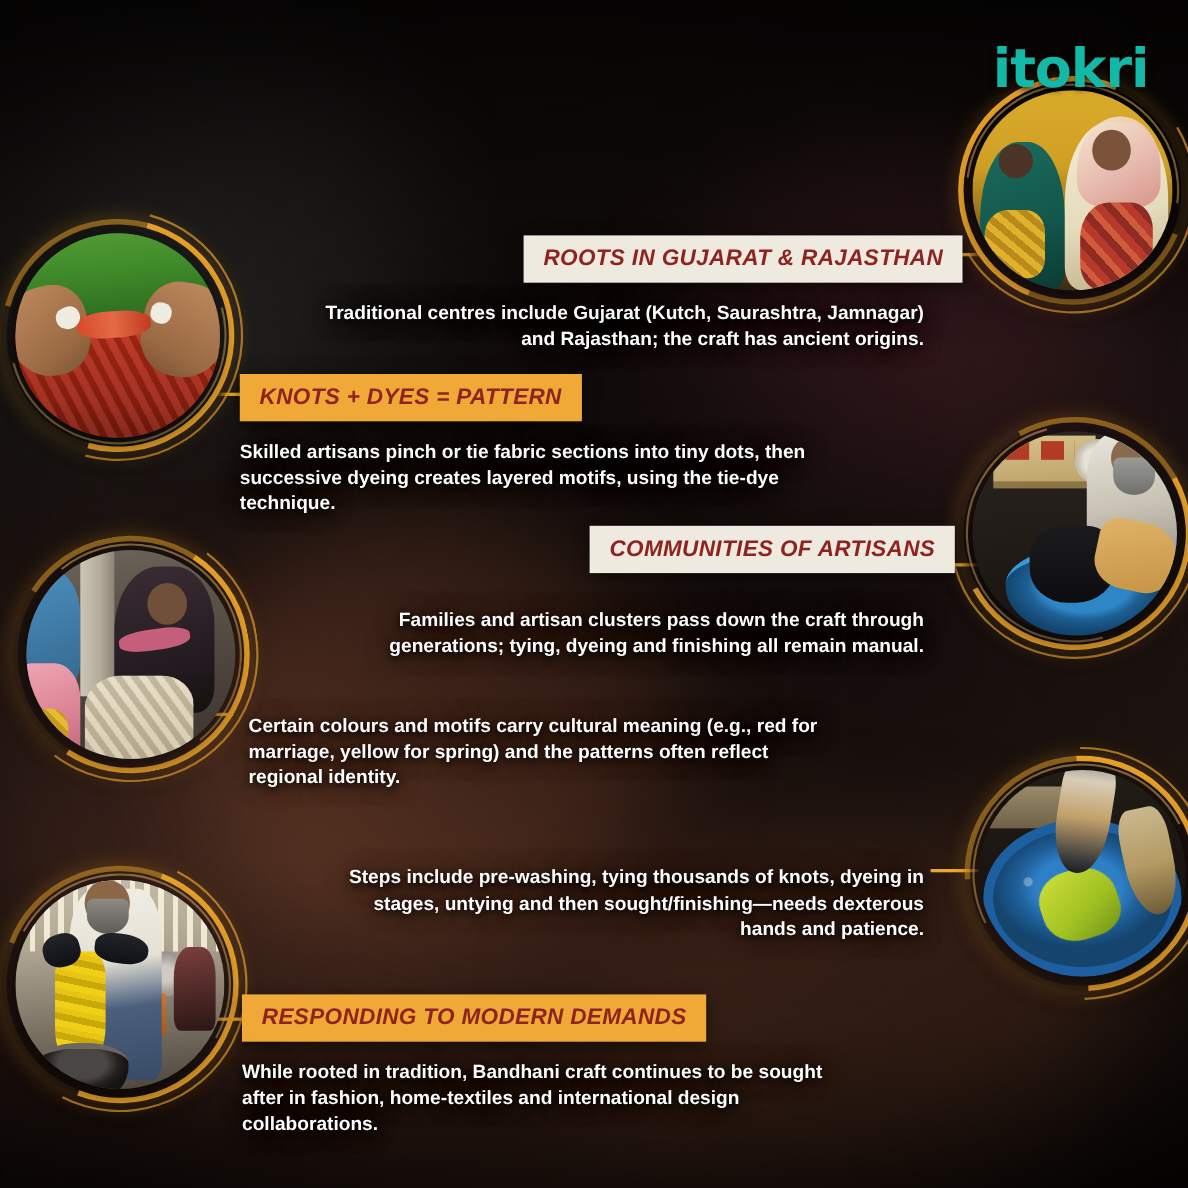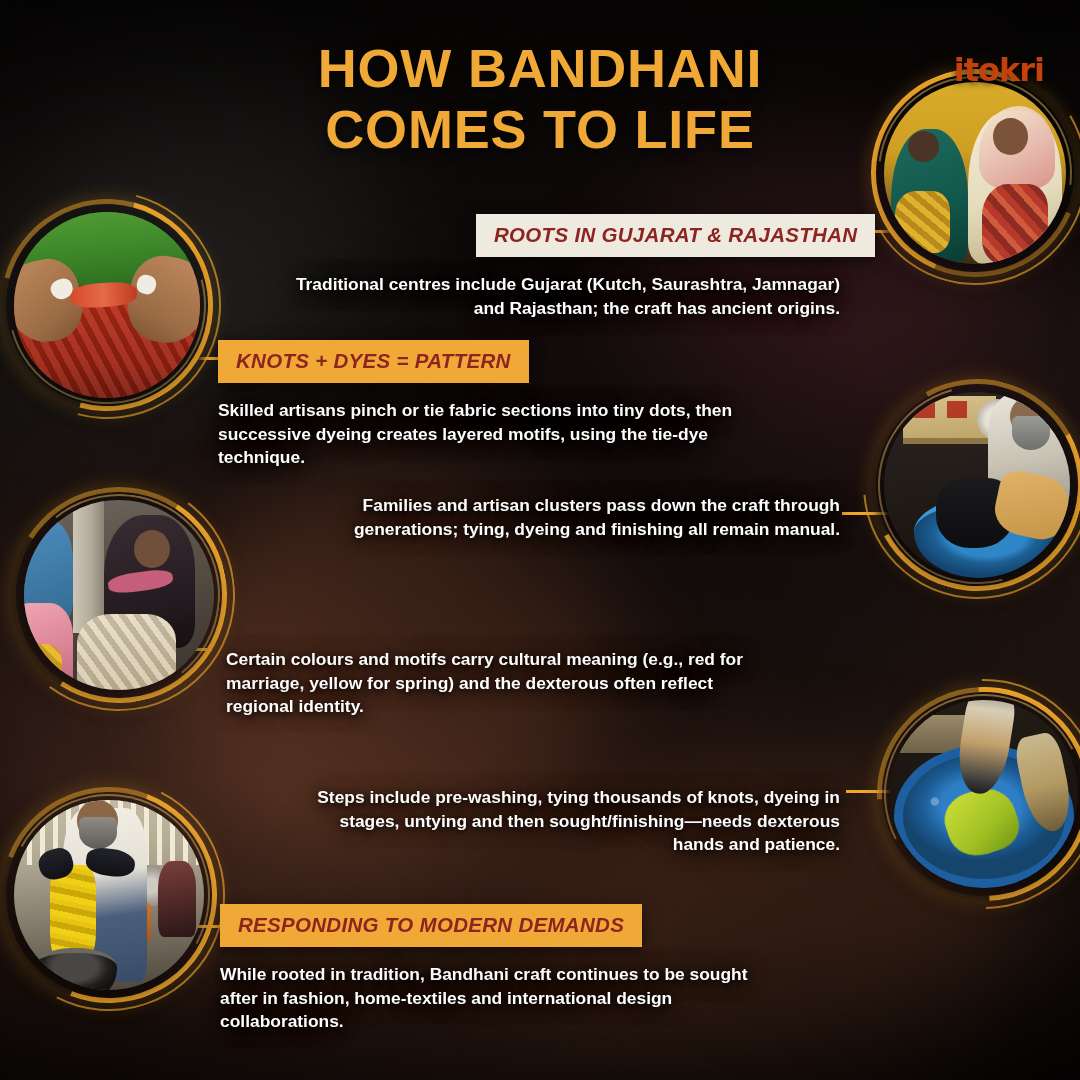--- a/index.html
+++ b/index.html
@@ -69,24 +69,24 @@
     letter-spacing: .8px;
     line-height: 1.13;
     text-shadow: 0 3px 14px rgba(0,0,0,.75);
     z-index: 7;
   }
   .title .l2 { display: block; }
 
   
   .logo {
     position: absolute;
-    right: 36px; top: 54px;
+    right: 36px; top: 38px;
     z-index: 9;
-    color: #c2410c;
-    font-size: 32px;
+    color: #14b8a6;
+    font-size: 49px;
     font-weight: 800;
     letter-spacing: -1px;
     line-height: 1;
     font-family: "DejaVu Sans", sans-serif;
     text-shadow: 0 2px 7px rgba(0,0,0,.8);
   }
 
   
   .photo {
     position: absolute;
@@ -465,24 +465,20 @@
   <div class="bg-blob-3"></div>
   <div class="bg-blob-4"></div>
   <div class="bg-layer bg-fold-a"></div>
   <div class="bg-layer bg-center-scrim"></div>
   <div class="bg-layer bg-dark-top"></div>
   <div class="bg-layer bg-dark-bottom"></div>
   <div class="bg-layer bg-vignette"></div>
 
   <div class="logo">itokri</div>
 
-  <div class="title">
-    <span class="l1">HOW BANDHANI</span>
-    <span class="l2">COMES TO LIFE</span>
-  </div>
 
   <div class="photo" style="left:884px; top:82px; width:182px; height:182px;">
     <div class="ring"></div>
     <div class="ring2"></div>
     <div class="ring3"></div>
     <div class="disc">
       <div class="sc s-tying-women">
         <div class="w1"></div>
           <div class="w1face"></div>
         <div class="w2"></div>
@@ -595,25 +591,26 @@
     <div class="banner cream">ROOTS IN GUJARAT &amp; RAJASTHAN</div>
     <div class="body right" style="margin-top:16px; margin-left:-196px; width:560px;">Traditional centres include Gujarat (Kutch, Saurashtra, Jamnagar) and Rajasthan; the craft has ancient origins.</div>
   </div>
 
   <div class="step" style="left:218px; top:340px; width:560px;">
     <div class="banner orange">KNOTS + DYES = PATTERN</div>
     <div class="body left" style="margin-top:16px; width:534px;">Skilled artisans pinch or tie fabric sections into tiny dots, then successive dyeing creates layered motifs, using the tie-dye technique.</div>
   </div>
 
   <div class="step" style="left:536px; top:478px; width:304px;">
-    <div class="body right" style="margin-top:16px; margin-left:-230px; width:534px;">Families and artisan clusters pass down the craft through generations; tying, dyeing and finishing all remain manual.</div>
+    <div class="banner cream">COMMUNITIES OF ARTISANS</div>
+    <div class="body right" style="margin-top:31px; margin-left:-230px; width:534px;">Families and artisan clusters pass down the craft through generations; tying, dyeing and finishing all remain manual.</div>
   </div>
 
   <div class="step" style="left:226px; top:632px; width:560px;">
-    <div class="body left" style="margin-top:16px; width:540px;">Certain colours and motifs carry cultural meaning (e.g., red for marriage, yellow for spring) and the dexterous often reflect regional identity.</div>
+    <div class="body left" style="margin-top:16px; width:540px;">Certain colours and motifs carry cultural meaning (e.g., red for marriage, yellow for spring) and the patterns often reflect regional identity.</div>
   </div>
 
   <div class="step" style="left:598px; top:770px; width:242px;">
     <div class="body right" style="margin-top:16px; margin-left:-292px; width:534px;">Steps include pre-washing, tying thousands of knots, dyeing in stages, untying and then sought/finishing—needs dexterous hands and patience.</div>
   </div>
 
   <div class="step" style="left:220px; top:904px; width:560px;">
     <div class="banner orange">RESPONDING TO MODERN DEMANDS</div>
     <div class="body left" style="margin-top:16px; width:550px;">While rooted in tradition, Bandhani craft continues to be sought after in fashion, home-textiles and international design collaborations.</div>
   </div>

